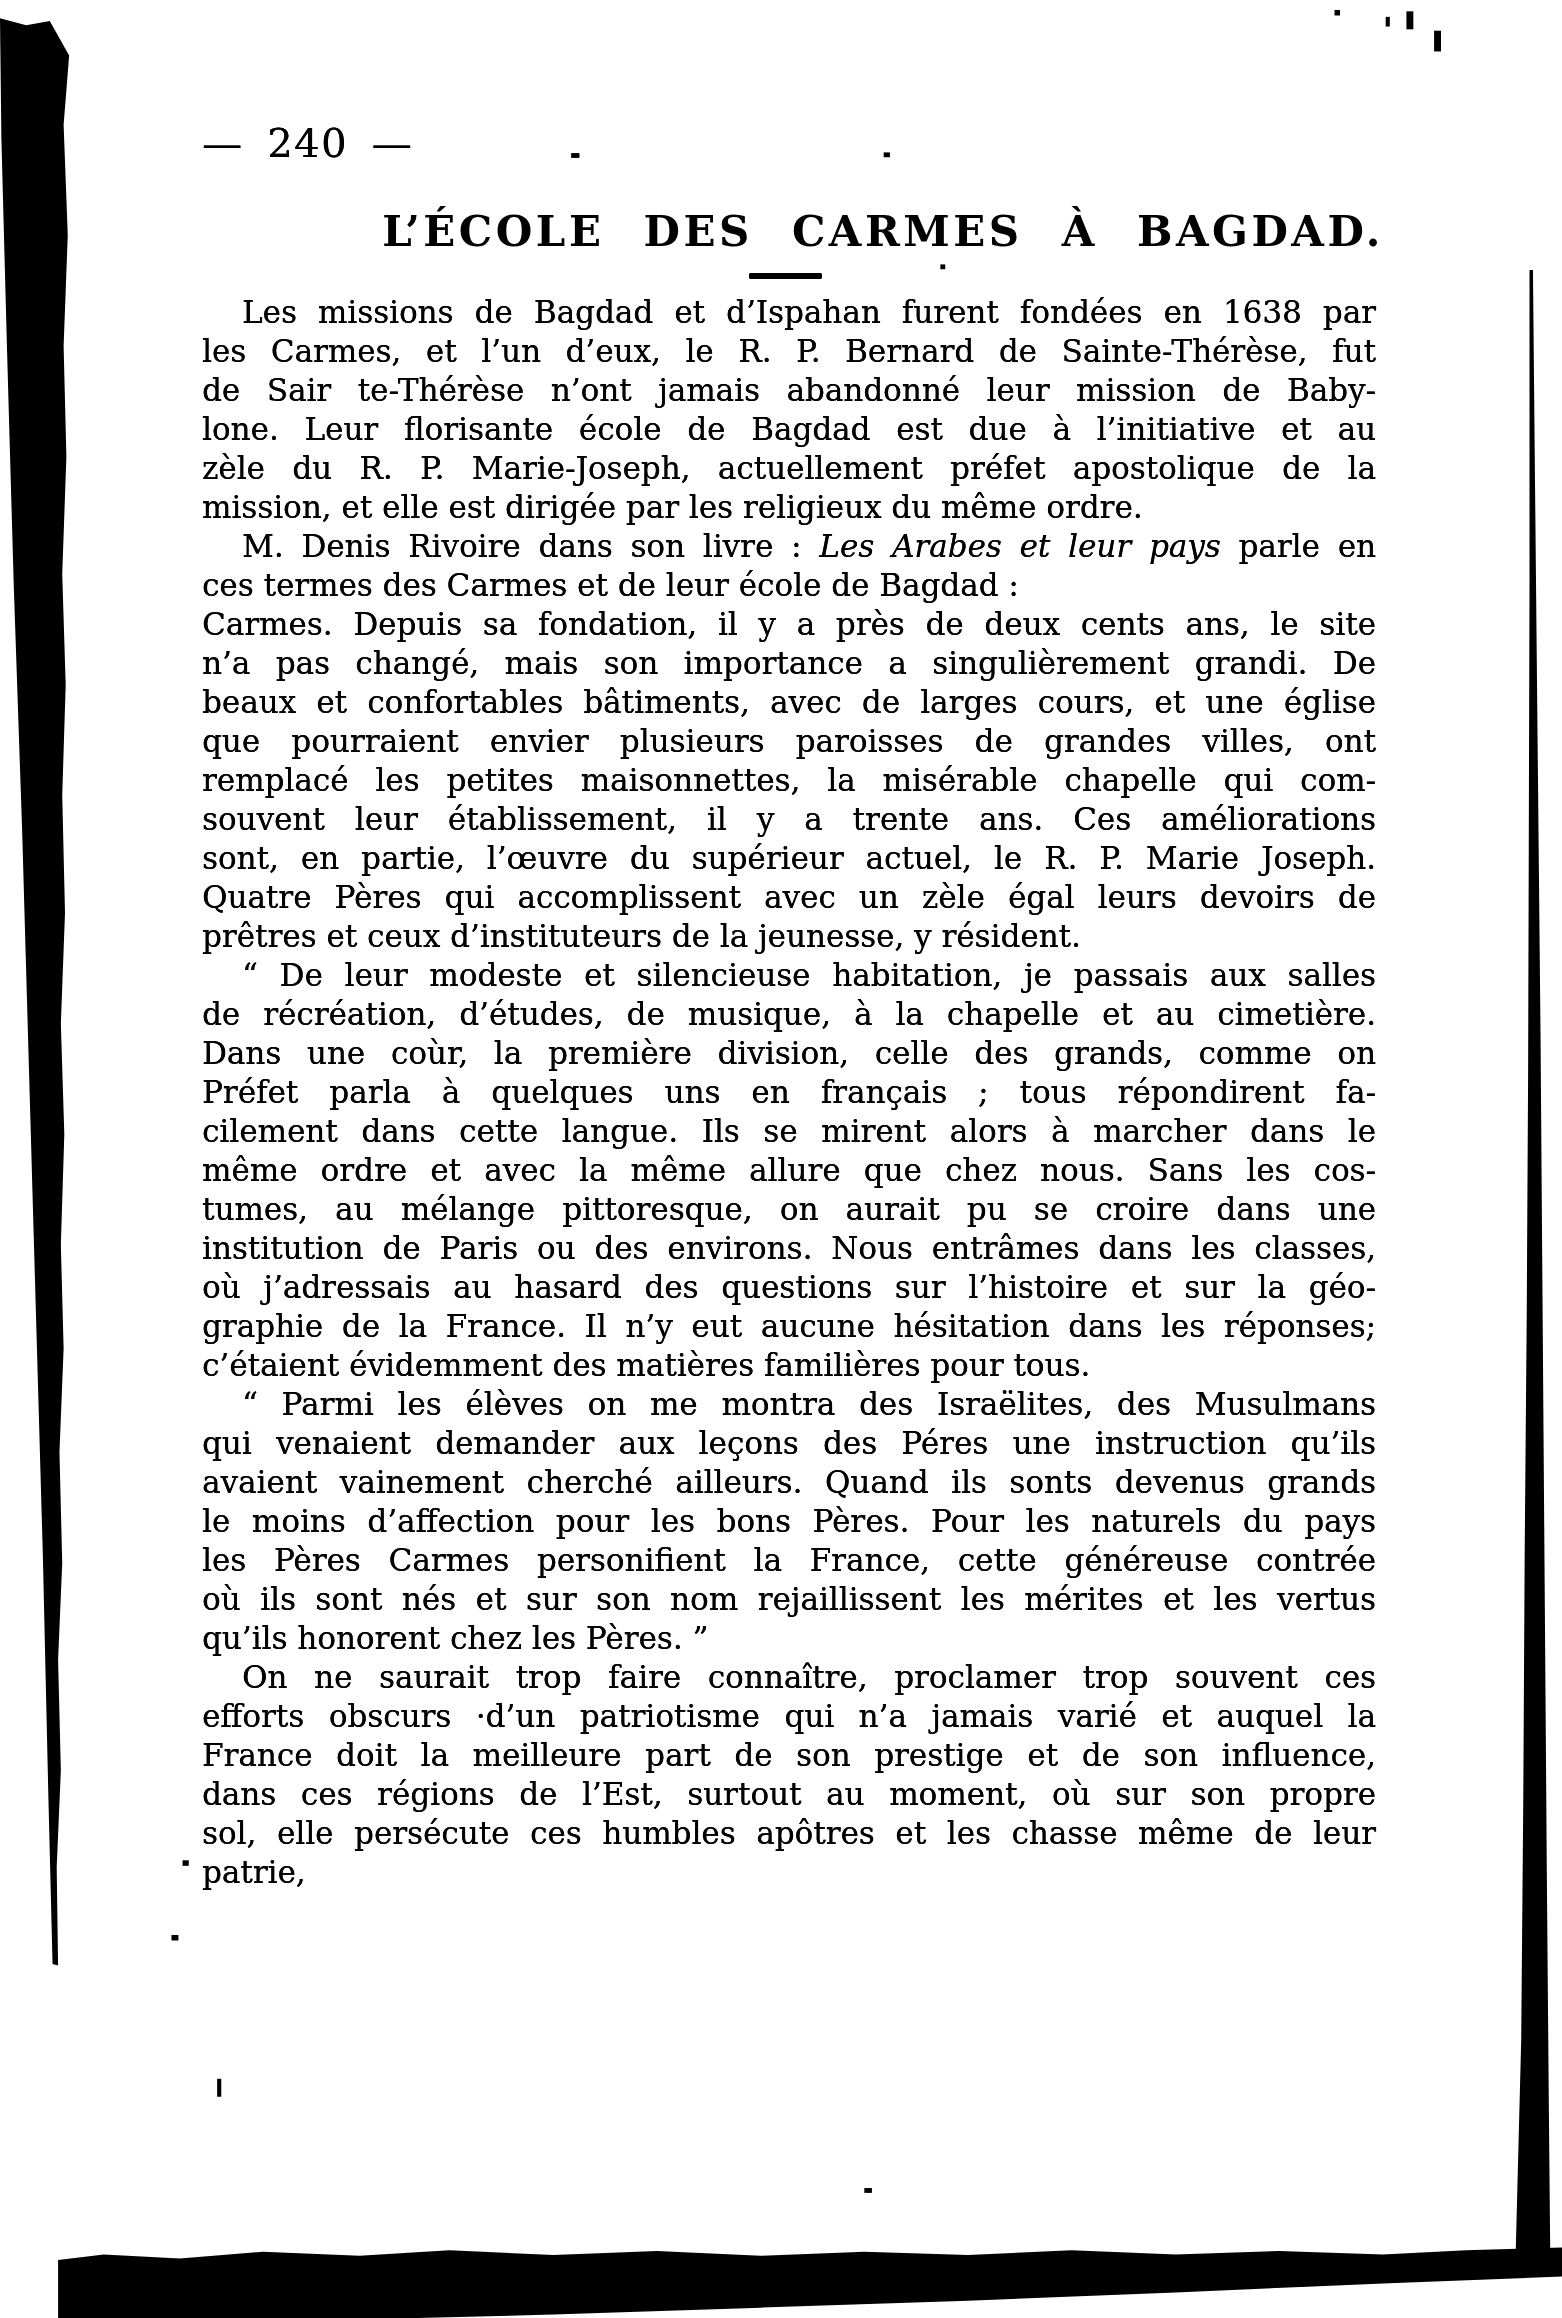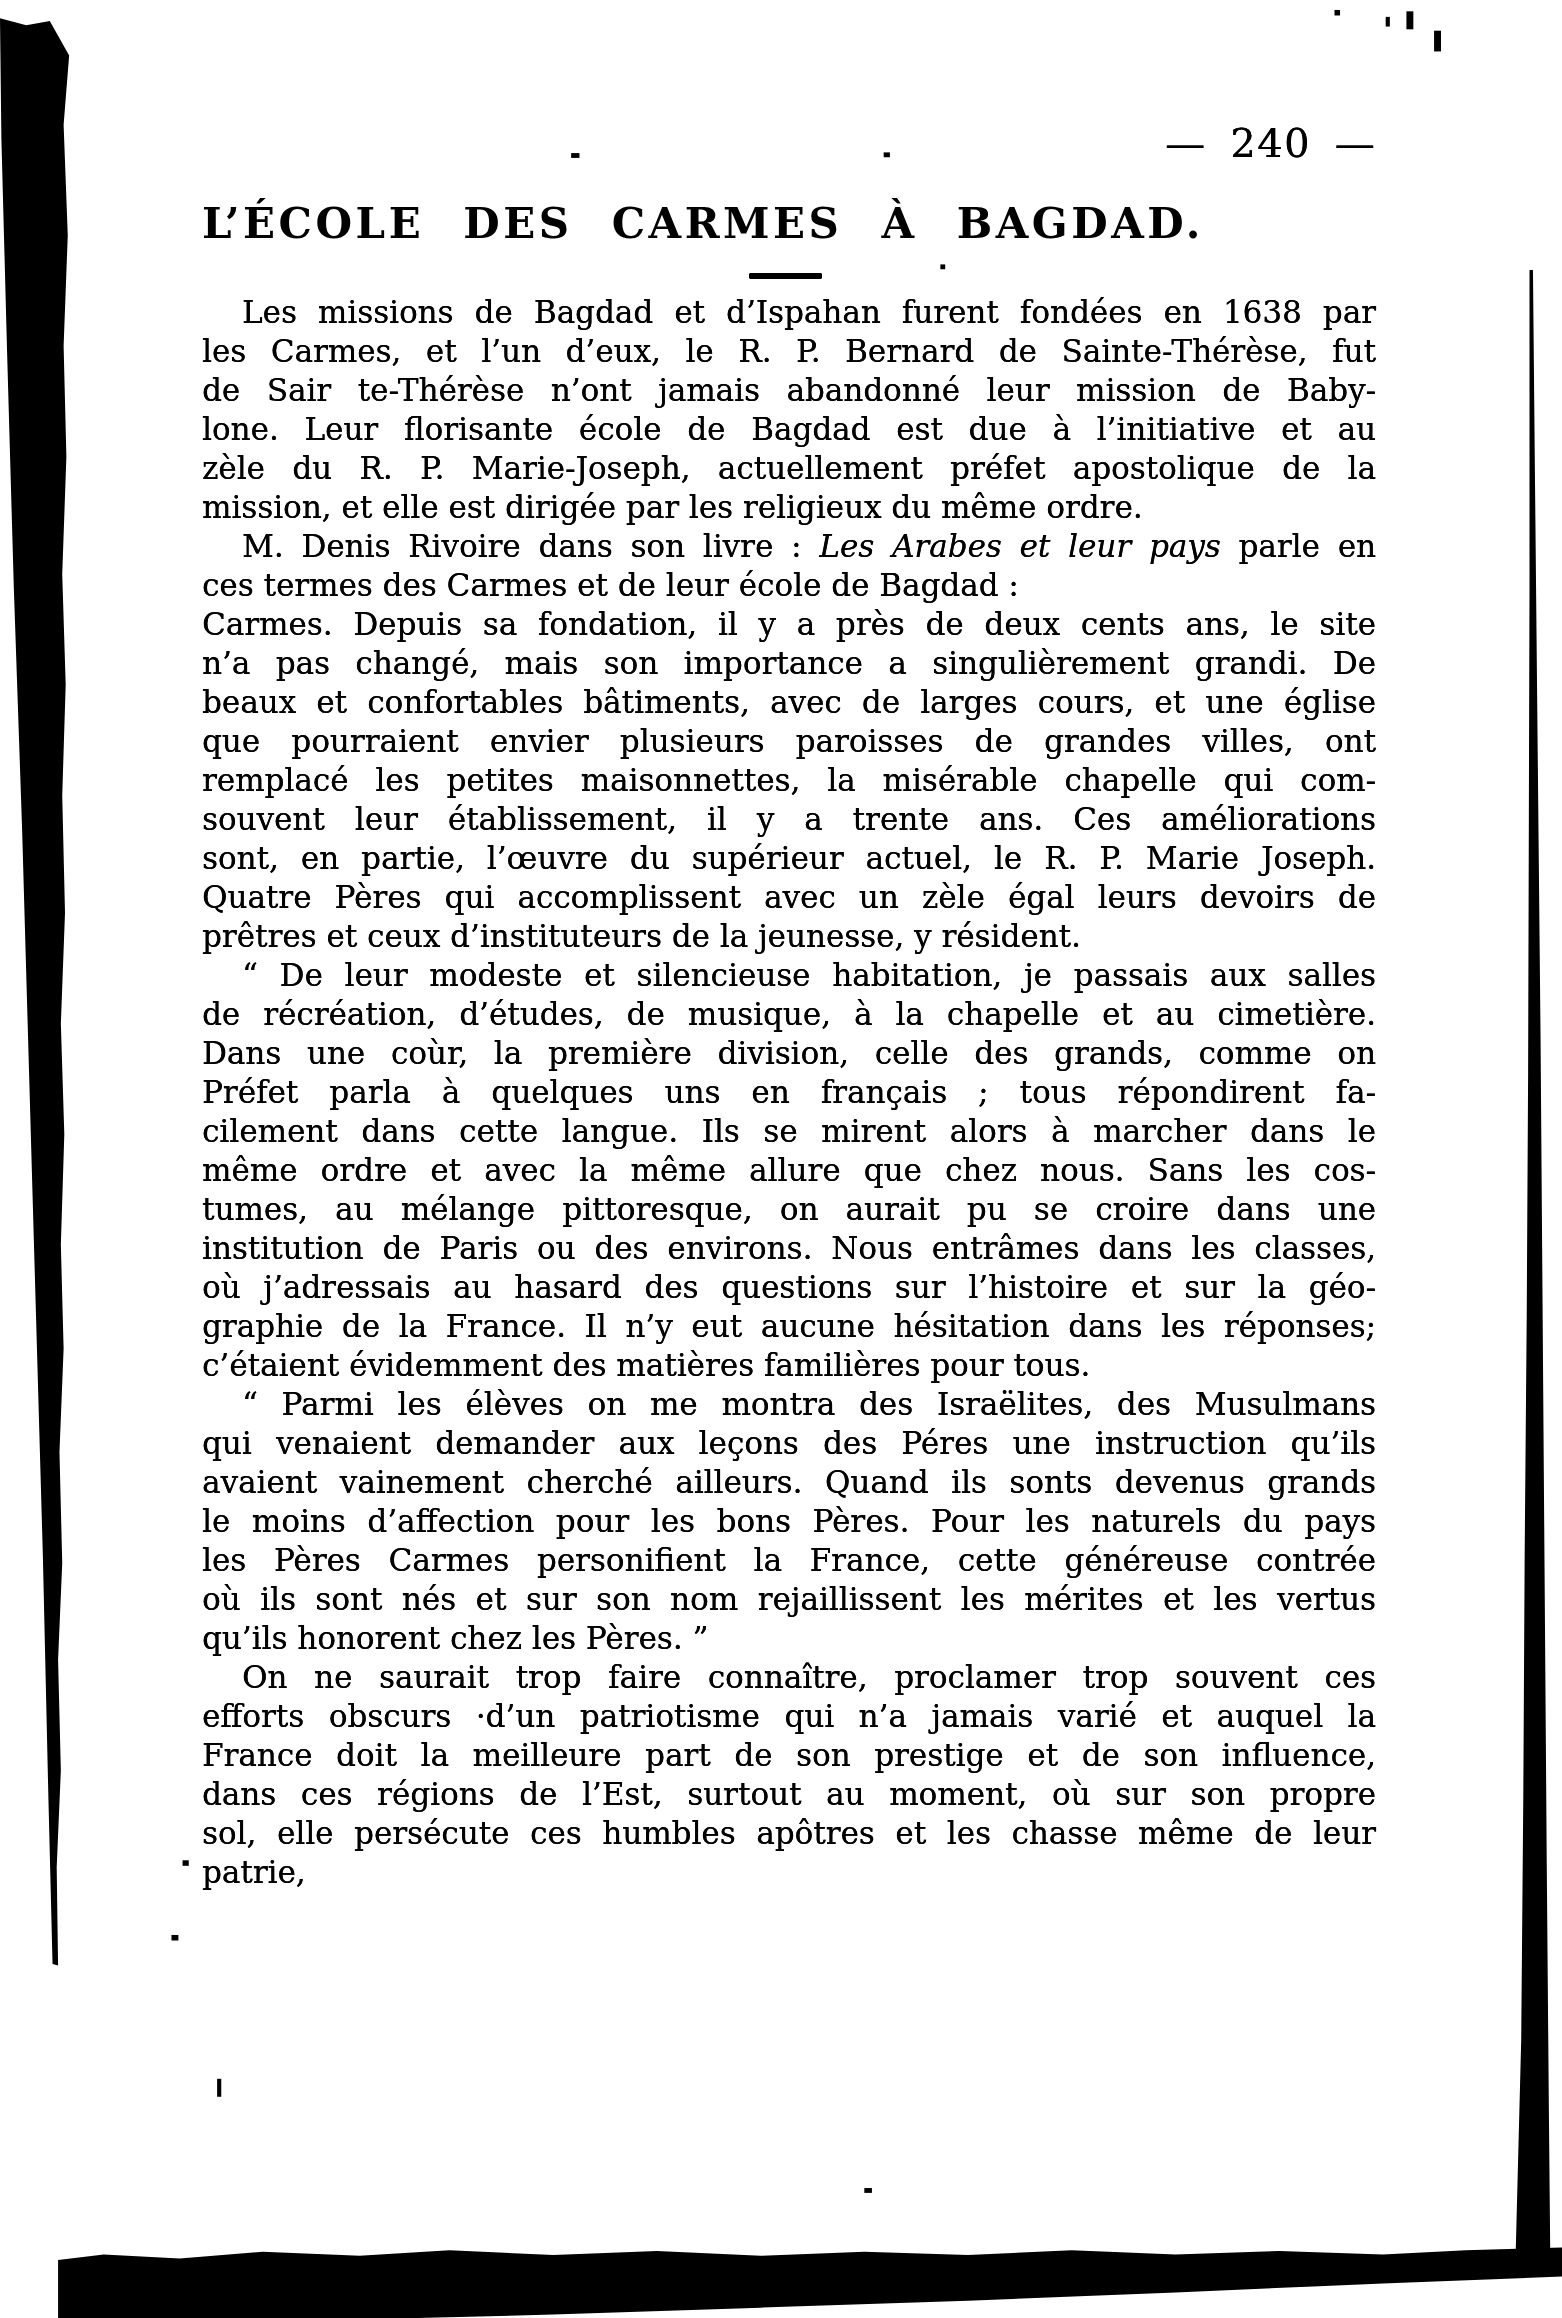--- a/index.html
+++ b/index.html
@@ -5,26 +5,26 @@
   html,body{margin:0;padding:0;}
   body{
     width:1562px;height:2319px;position:relative;overflow:hidden;
     background:var(--paper,#ffffff);color:var(--ink,#000000);
     font-family:"DejaVu Serif","Liberation Serif",serif;
   }
   .page{position:absolute;inset:0;}
   .artifacts{position:absolute;left:0;top:0;width:1562px;height:2319px;pointer-events:none;}
   .pagenum{
     position:absolute;left:202px;top:120px;width:1174px;
-    text-align:right;font-size:40px;letter-spacing:1.4px;word-spacing:9.7px;
+    text-align:left;font-size:40px;letter-spacing:1.4px;word-spacing:9.7px;
     text-shadow:0.3px 0 0 currentColor;
   }
   .title{
-    position:absolute;left:202px;top:199px;width:1174px;margin:0;
-    text-align:left;font-size:42px;font-weight:bold;
+    position:absolute;left:202px;top:199px;width:1174px;margin:8px;
+    text-align:right;font-size:42px;font-weight:bold;
     letter-spacing:3.5px;word-spacing:21px;white-space:nowrap;
   }
   .rule{
     position:absolute;left:749px;top:273px;width:73px;height:6.2px;
     background:var(--ink,#000);border-radius:1.4px;
   }
   .text{
     position:absolute;left:202px;top:293px;width:1174px;
     font-size:31px;line-height:39px;
     text-shadow:0.2px 0 0 currentColor;

